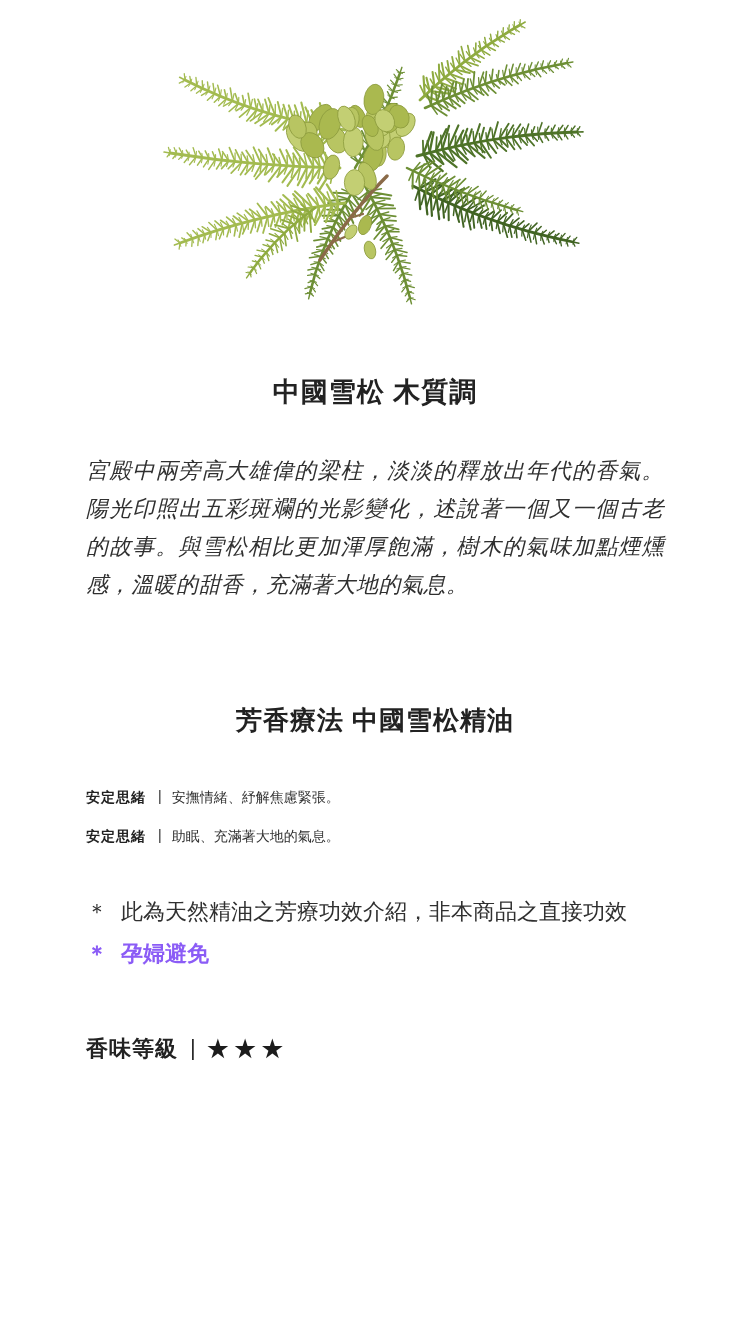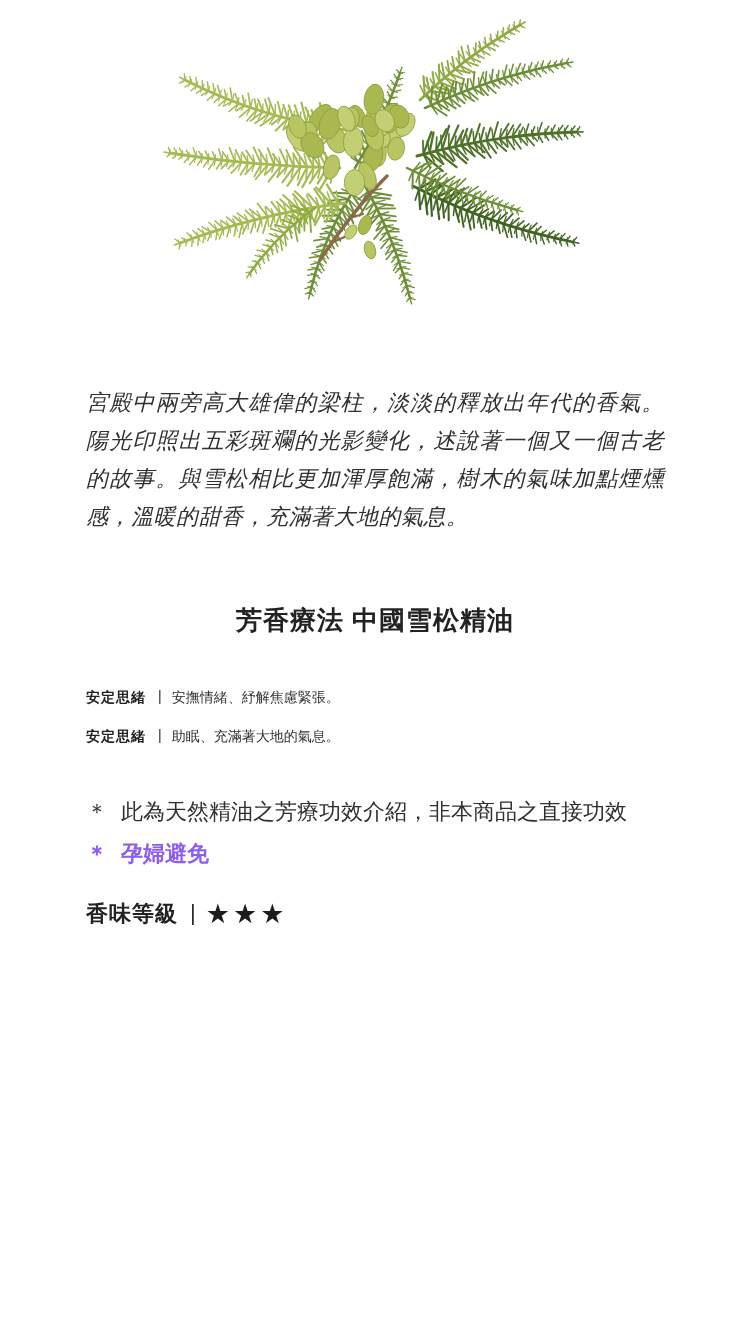--- a/index.html
+++ b/index.html
@@ -34,21 +34,21 @@
     margin:44px auto 0 auto;
     width:578px;
     font-size:22px;
     line-height:38px;
     text-align:justify;
     color:#303030;
     letter-spacing:0.5px;
     font-style:italic;
   }
   .section-title{
-    margin:68px 0 0 0;
+    margin:100px 0 0 0;
     text-align:center;
     font-size:26px;
     line-height:32px;
     font-weight:700;
     color:#222222;
     letter-spacing:1px;
   }
   .benefits{
     margin:42px auto 0 auto;
     width:578px;
@@ -67,24 +67,24 @@
   .notes{
     margin:35px auto 0 auto;
     width:578px;
     font-size:22px;
     line-height:42px;
     color:#303030;
   }
   .note-marker{display:inline-block;margin-right:13px;}
   .note-row.bold{font-weight:700;color:#8b5cf6;}
   .rating{
-    margin:16px auto 0 auto;
+    margin:57px auto 0 auto;
     width:578px;
     font-size:22px;
-    line-height:46px;
+    line-height:34px;
     color:#222222;
   }
   .rating-label{font-weight:700;letter-spacing:1px;}
   .rating-stars{font-size:27px;letter-spacing:3px;color:#1c1c1c;vertical-align:-2px;}
 </style>
 </head>
 <body>
 
 <div class="page">
 
@@ -1170,20 +1170,21 @@
           <ellipse cx="157.37660998600472" cy="127.22471078634669" rx="10.409455854794942" ry="13.676605498418212" fill="#aab94f" stroke="#8d9c3e" stroke-width="0.8" transform="rotate(-34.9586284160614 157.37660998600472 127.22471078634669)"></ellipse>
           <ellipse cx="229.7215711224667" cy="102.69824230564392" rx="9.281010064529255" ry="11.584073110949248" fill="#c3cf73" stroke="#8d9c3e" stroke-width="0.8" transform="rotate(-28.34638189524412 229.7215711224667 102.69824230564392)"></ellipse>
           <ellipse cx="142.47068200455752" cy="108.6202369547156" rx="8.141962236375548" ry="12.164672119775787" fill="#b8c562" stroke="#8d9c3e" stroke-width="0.8" transform="rotate(-22.4672719463706 142.47068200455752 108.6202369547156)"></ellipse>
           <ellipse cx="210" cy="207" rx="6" ry="10" fill="#aab94f" stroke="#8d9c3e" stroke-width="0.8" transform="rotate(20 210 207)"></ellipse>
           <ellipse cx="215" cy="232" rx="5.5" ry="9" fill="#b8c562" stroke="#8d9c3e" stroke-width="0.8" transform="rotate(-15 215 232)"></ellipse>
           <ellipse cx="196" cy="214" rx="5" ry="8" fill="#c3cf73" stroke="#8d9c3e" stroke-width="0.8" transform="rotate(35 196 214)"></ellipse>
         </svg>
     </span>
   </div>
 
+  <div class="product-title">中國雪松 木質調</div>
 
   <div class="description">宮殿中兩旁高大雄偉的梁柱，淡淡的釋放出年代的香氣。陽光印照出五彩斑斕的光影變化，述說著一個又一個古老的故事。與雪松相比更加渾厚飽滿，樹木的氣味加點煙燻感，溫暖的甜香，充滿著大地的氣息。</div>
 
   <div class="section-title">芳香療法 中國雪松精油</div>
 
   <div class="benefits">
     <div class="benefit-row">
       <span class="benefit-label">安定思緒</span><span class="sep">|</span><span>安撫情緒、紓解焦慮緊張。</span>
     </div>
     <div class="benefit-row">

